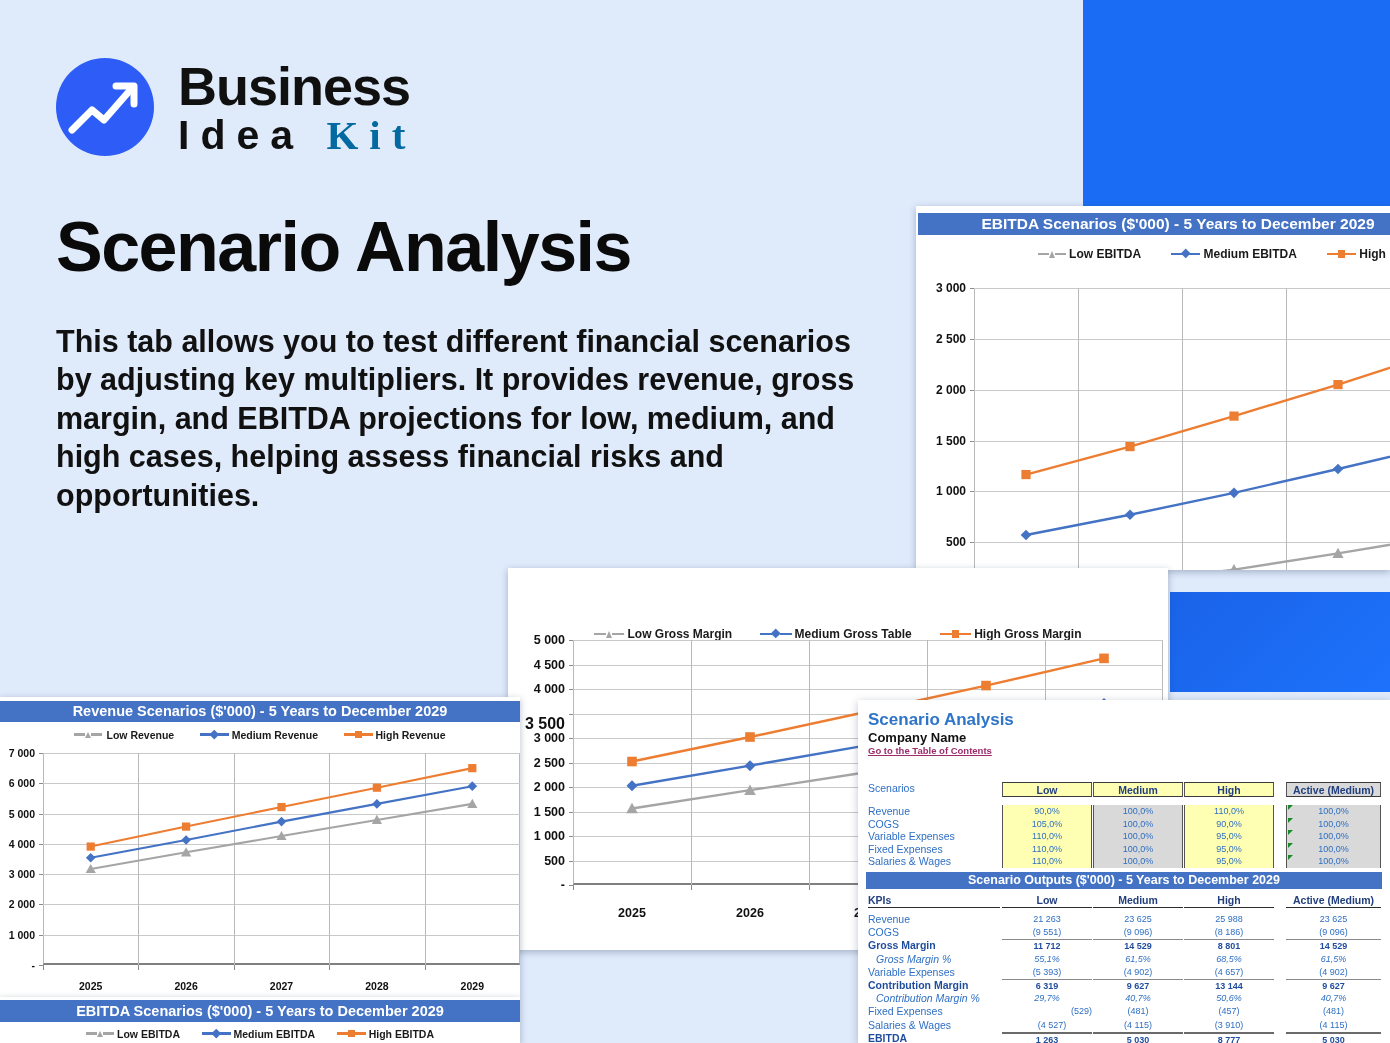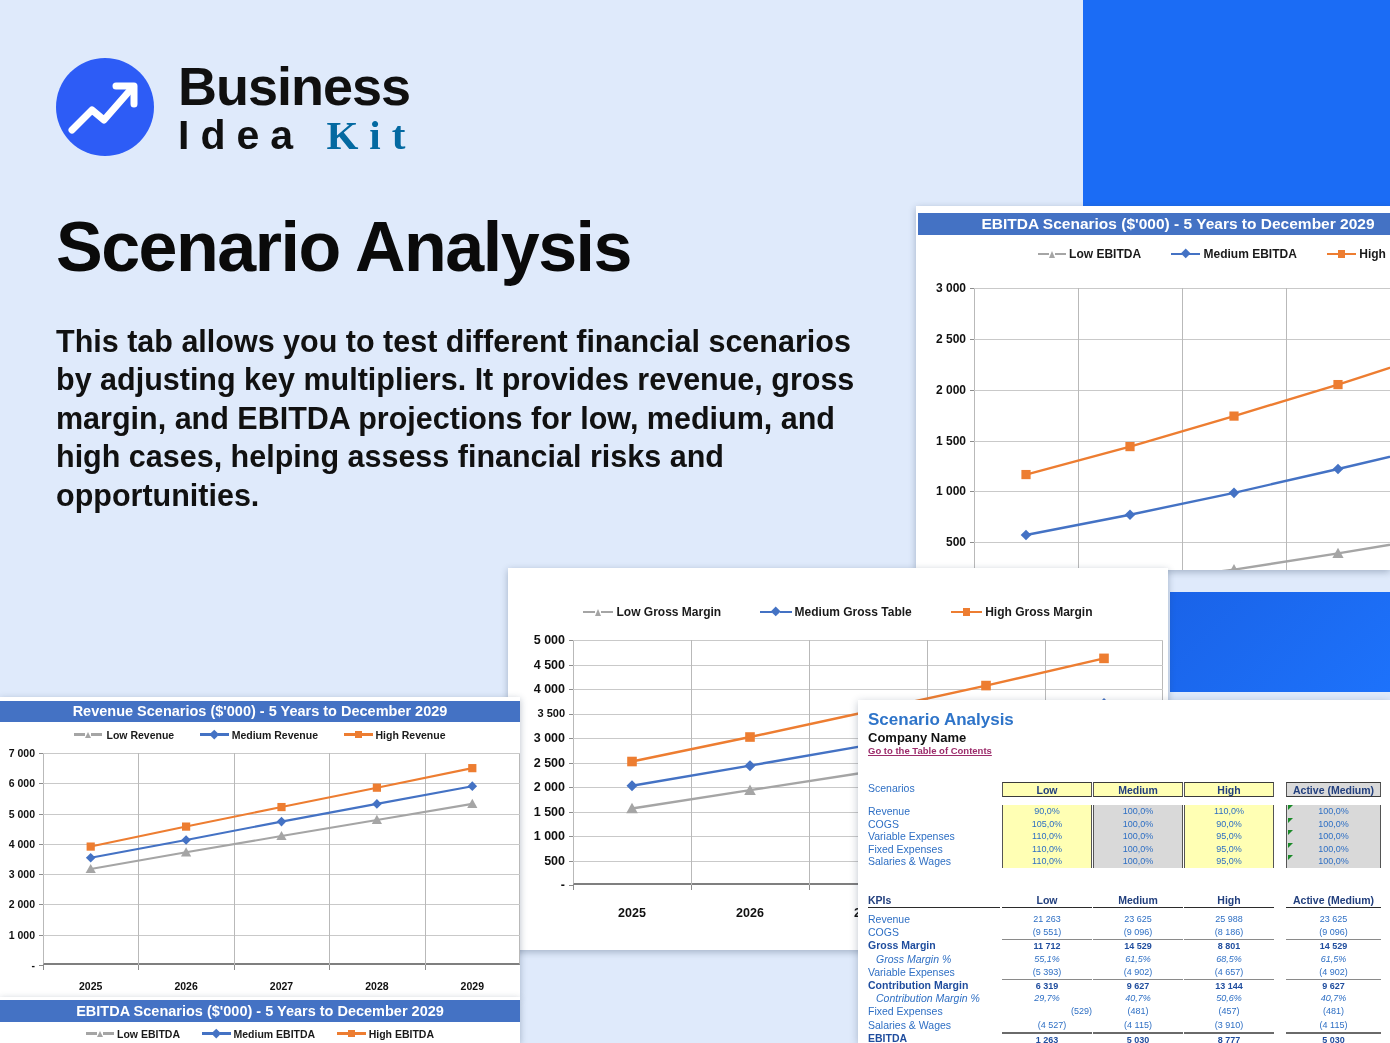--- a/index.html
+++ b/index.html
@@ -231,21 +231,21 @@
         <rect x="47.4" y="181.95833333333334" width="9.2" height="9.2" fill="#ed7d31"></rect>
         <rect x="151.4" y="154" width="9.2" height="9.2" fill="#ed7d31"></rect>
         <rect x="255.4" y="123.50000000000003" width="9.2" height="9.2" fill="#ed7d31"></rect>
         <rect x="359.4" y="91.98333333333335" width="9.2" height="9.2" fill="#ed7d31"></rect>
         <rect x="463.4" y="58.43333333333333" width="9.2" height="9.2" fill="#ed7d31"></rect>
       </svg>
     </div>
   </div>
 
 <div class="panel" id="panel-gross" style="left:508px; top:568px; width:660px; height:382px;">
-    <div class="legend" style="position: absolute; left: 60px; top: 36px; width: 540px; height: 16px; gap: 39px; font-size: 12px; text-align: center;">
+    <div class="legend" style="position: absolute; left: 60px; top: 58px; width: 540px; height: 16px; gap: 28px; font-size: 12px; text-align: center;">
       <div class="legend-item">
         <span class="legend-line" style="width: 12px; background: rgb(165, 165, 165);"></span>
         <span class="legend-mk" style="background: transparent; border-left: 3.72px solid transparent; border-right: 3.72px solid transparent; border-bottom: 7.44px solid rgb(165, 165, 165); height: 0px; width: 0px;"></span>
         <span class="legend-line" style="width: 12px; background: rgb(165, 165, 165);"></span>
         <span class="legend-label" style="margin-left: 3px;">Low Gross Margin</span>
       </div>
       <div class="legend-item">
         <span class="legend-line" style="width: 12px; background: rgb(68, 114, 196);"></span>
         <span class="legend-mk" style="width: 7.44px; height: 7.44px; background: rgb(68, 114, 196); transform: rotate(45deg);"></span>
         <span class="legend-line" style="width: 12px; background: rgb(68, 114, 196);"></span>
@@ -274,21 +274,21 @@
       <div class="hline" style="top: 147px;"></div>
       <div class="ylab" style="left: -63px; width: 55px; top: 147px; font-size: 12.5px;">2 000</div>
       <div class="tick" style="left: -4px; width: 4px; top: 147px;"></div>
       <div class="hline" style="top: 122.5px;"></div>
       <div class="ylab" style="left: -63px; width: 55px; top: 122.5px; font-size: 12.5px;">2 500</div>
       <div class="tick" style="left: -4px; width: 4px; top: 122.5px;"></div>
       <div class="hline" style="top: 98px;"></div>
       <div class="ylab" style="left: -63px; width: 55px; top: 98px; font-size: 12.5px;">3 000</div>
       <div class="tick" style="left: -4px; width: 4px; top: 98px;"></div>
       <div class="hline" style="top: 73.5px;"></div>
-      <div class="ylab" style="left: -63px; width: 55px; top: 73px; font-size: 11px;">3 500</div>
+      <div class="ylab" style="left: -63px; width: 55px; top: 84px; font-size: 16px;">3 500</div>
       <div class="tick" style="left: -4px; width: 4px; top: 73.5px;"></div>
       <div class="hline" style="top: 49px;"></div>
       <div class="ylab" style="left: -63px; width: 55px; top: 49px; font-size: 12.5px;">4 000</div>
       <div class="tick" style="left: -4px; width: 4px; top: 49px;"></div>
       <div class="hline" style="top: 24.5px;"></div>
       <div class="ylab" style="left: -63px; width: 55px; top: 24.5px; font-size: 12.5px;">4 500</div>
       <div class="tick" style="left: -4px; width: 4px; top: 24.5px;"></div>
       <div class="hline" style="top: 0px;"></div>
       <div class="ylab" style="left: -63px; width: 55px; top: 0px; font-size: 12.5px;">5 000</div>
       <div class="tick" style="left: -4px; width: 4px; top: 0px;"></div>
@@ -482,20 +482,21 @@
       </div>
       <div class="mrow">
         <div class="rlabel">Salaries &amp; Wages</div>
         <div class="cell yellow" style="left: 144px; width: 90px;">110,0%</div>
         <div class="cell grey" style="left: 235px; width: 90px;">100,0%</div>
         <div class="cell yellow" style="left: 326px; width: 90px;">95,0%</div>
         <div class="cell active-cell" style="left: 428px; width: 95px;">100,0%</div>
       </div>
     </div>
 
+  <div class="band" style="top:172px;">Scenario Outputs ($'000) - 5 Years to December 2029</div>
   <div class="mtable" id="out-table" style="top:194px;">
       <div class="mrow" style="height: 15px;">
         <div class="rlabel kpi-head" style="left: 10px; width: 132px;">KPIs</div>
         <div class="cell kpi-head" style="left: 144px; width: 90px;">Low</div>
         <div class="cell kpi-head" style="left: 235px; width: 90px;">Medium</div>
         <div class="cell kpi-head" style="left: 326px; width: 90px;">High</div>
         <div class="cell kpi-head" style="left: 428px; width: 95px;">Active (Medium)</div>
       </div>
       <div style="height: 4px;"></div>
       <div class="mrow" style="height: 13.2px;">

